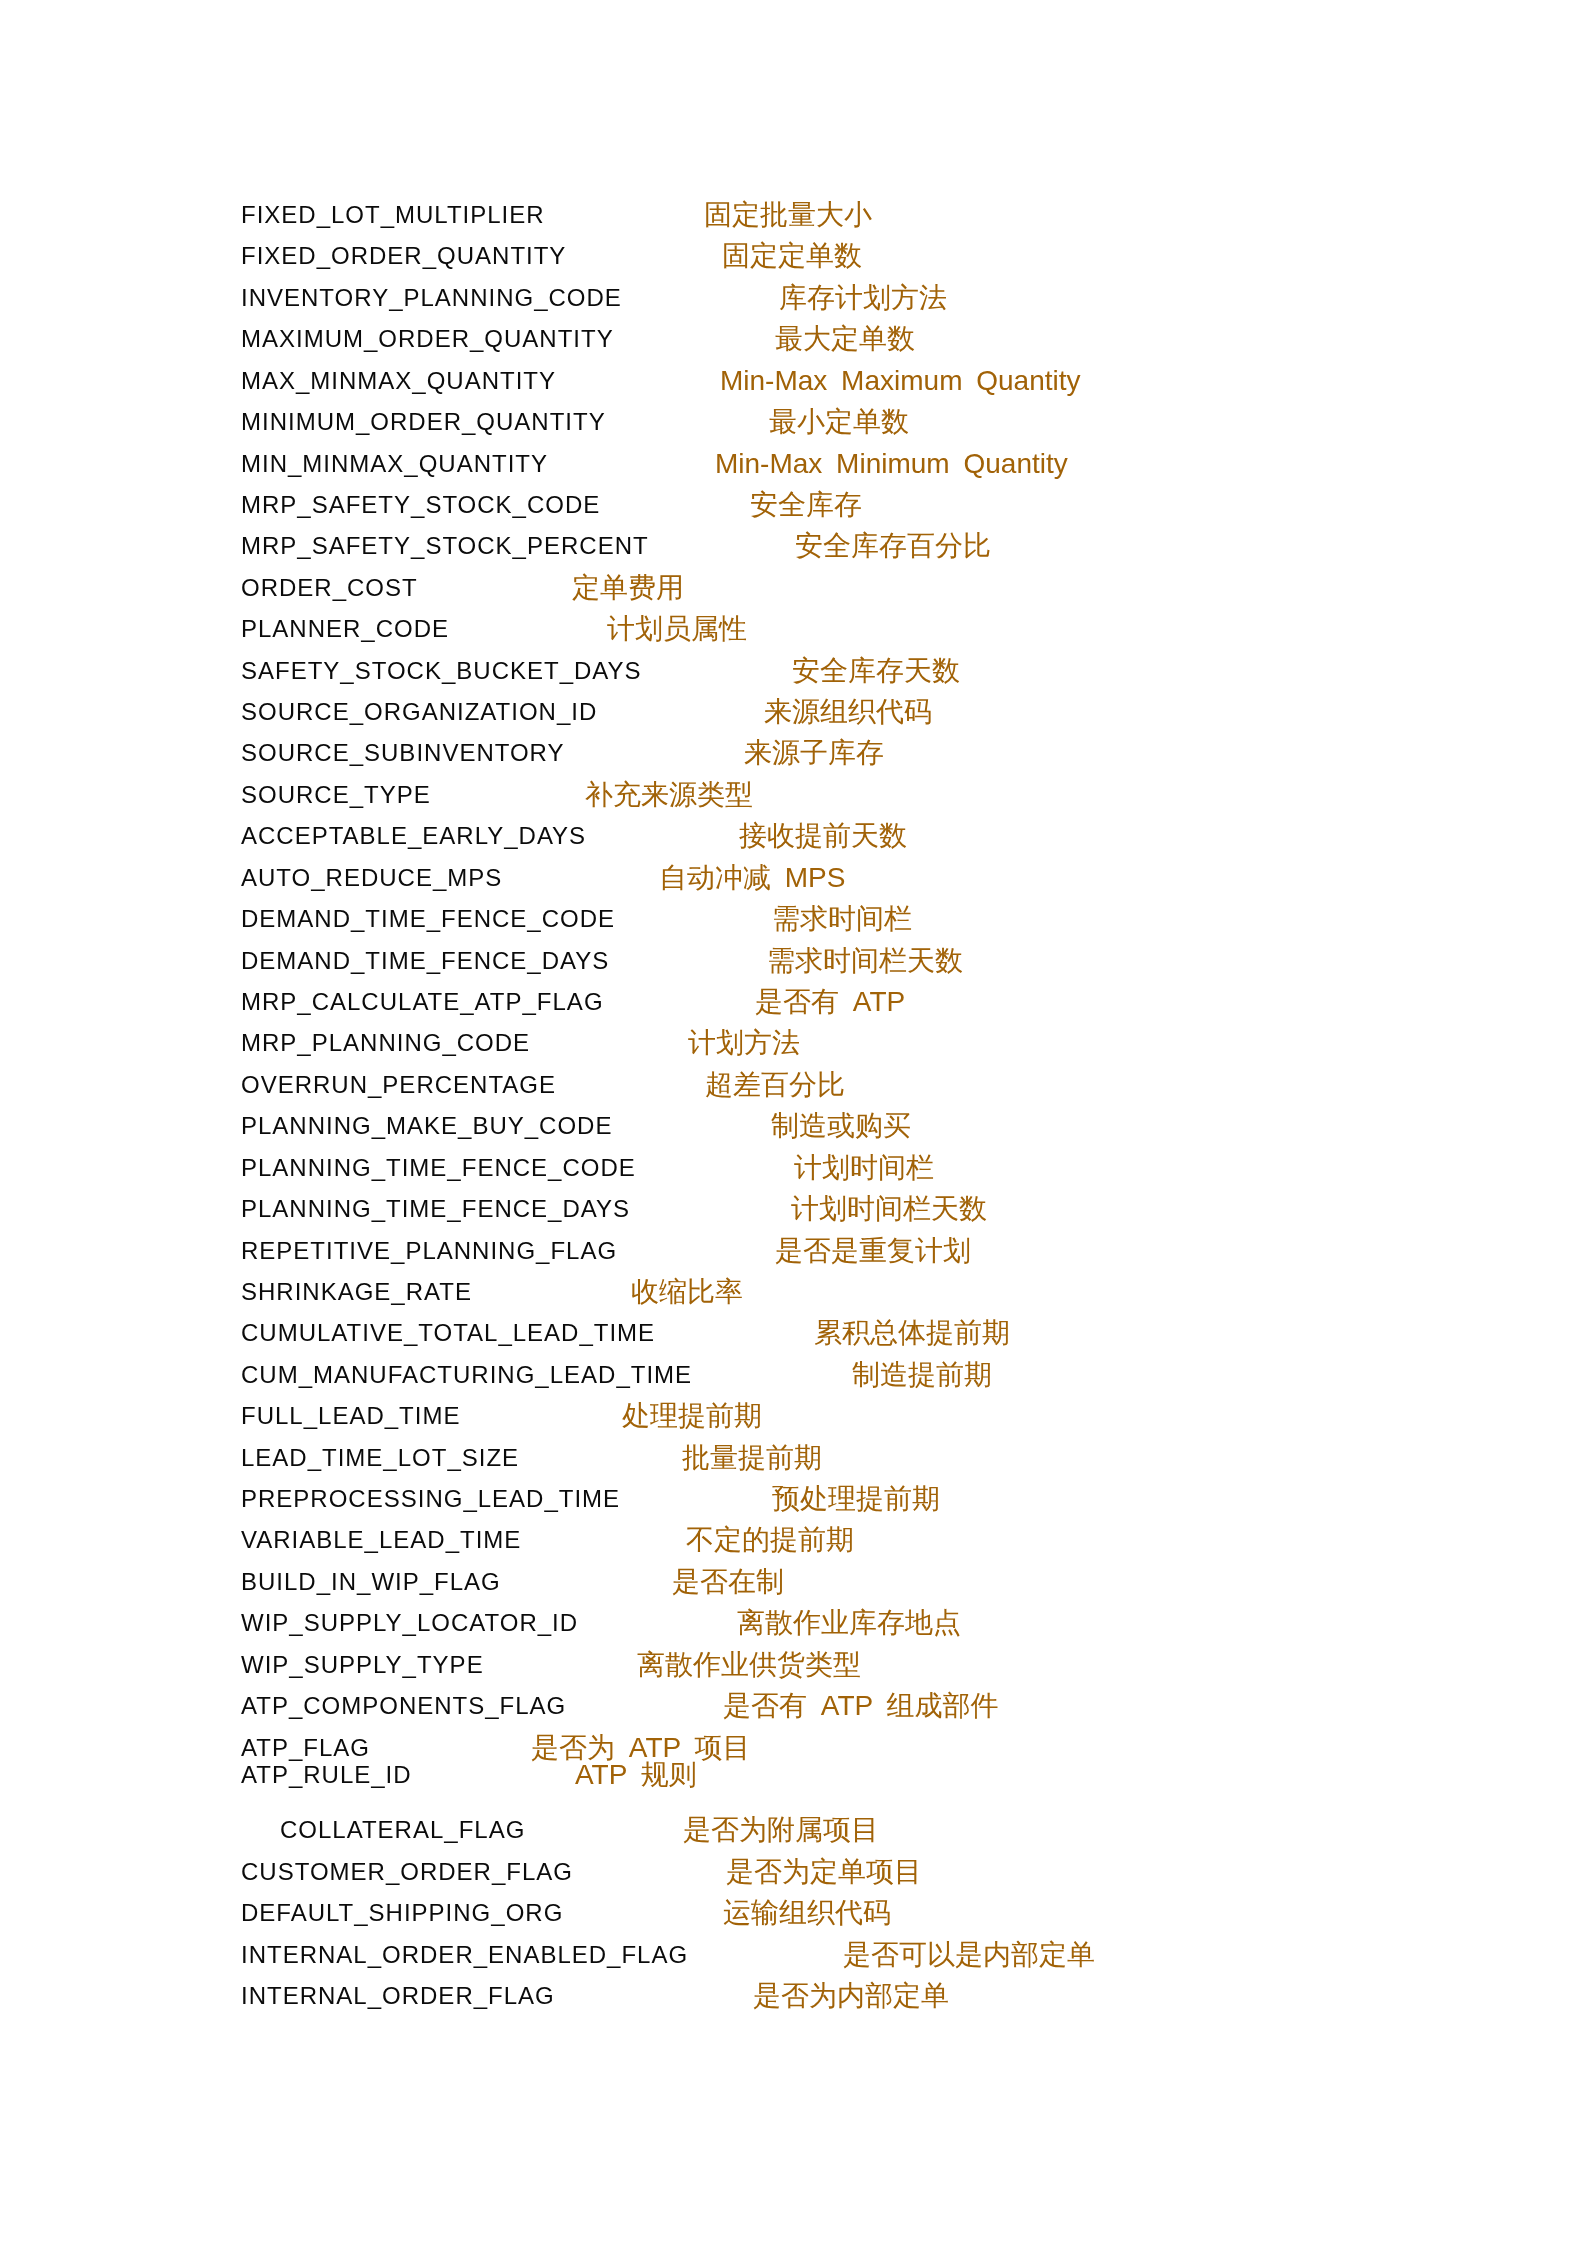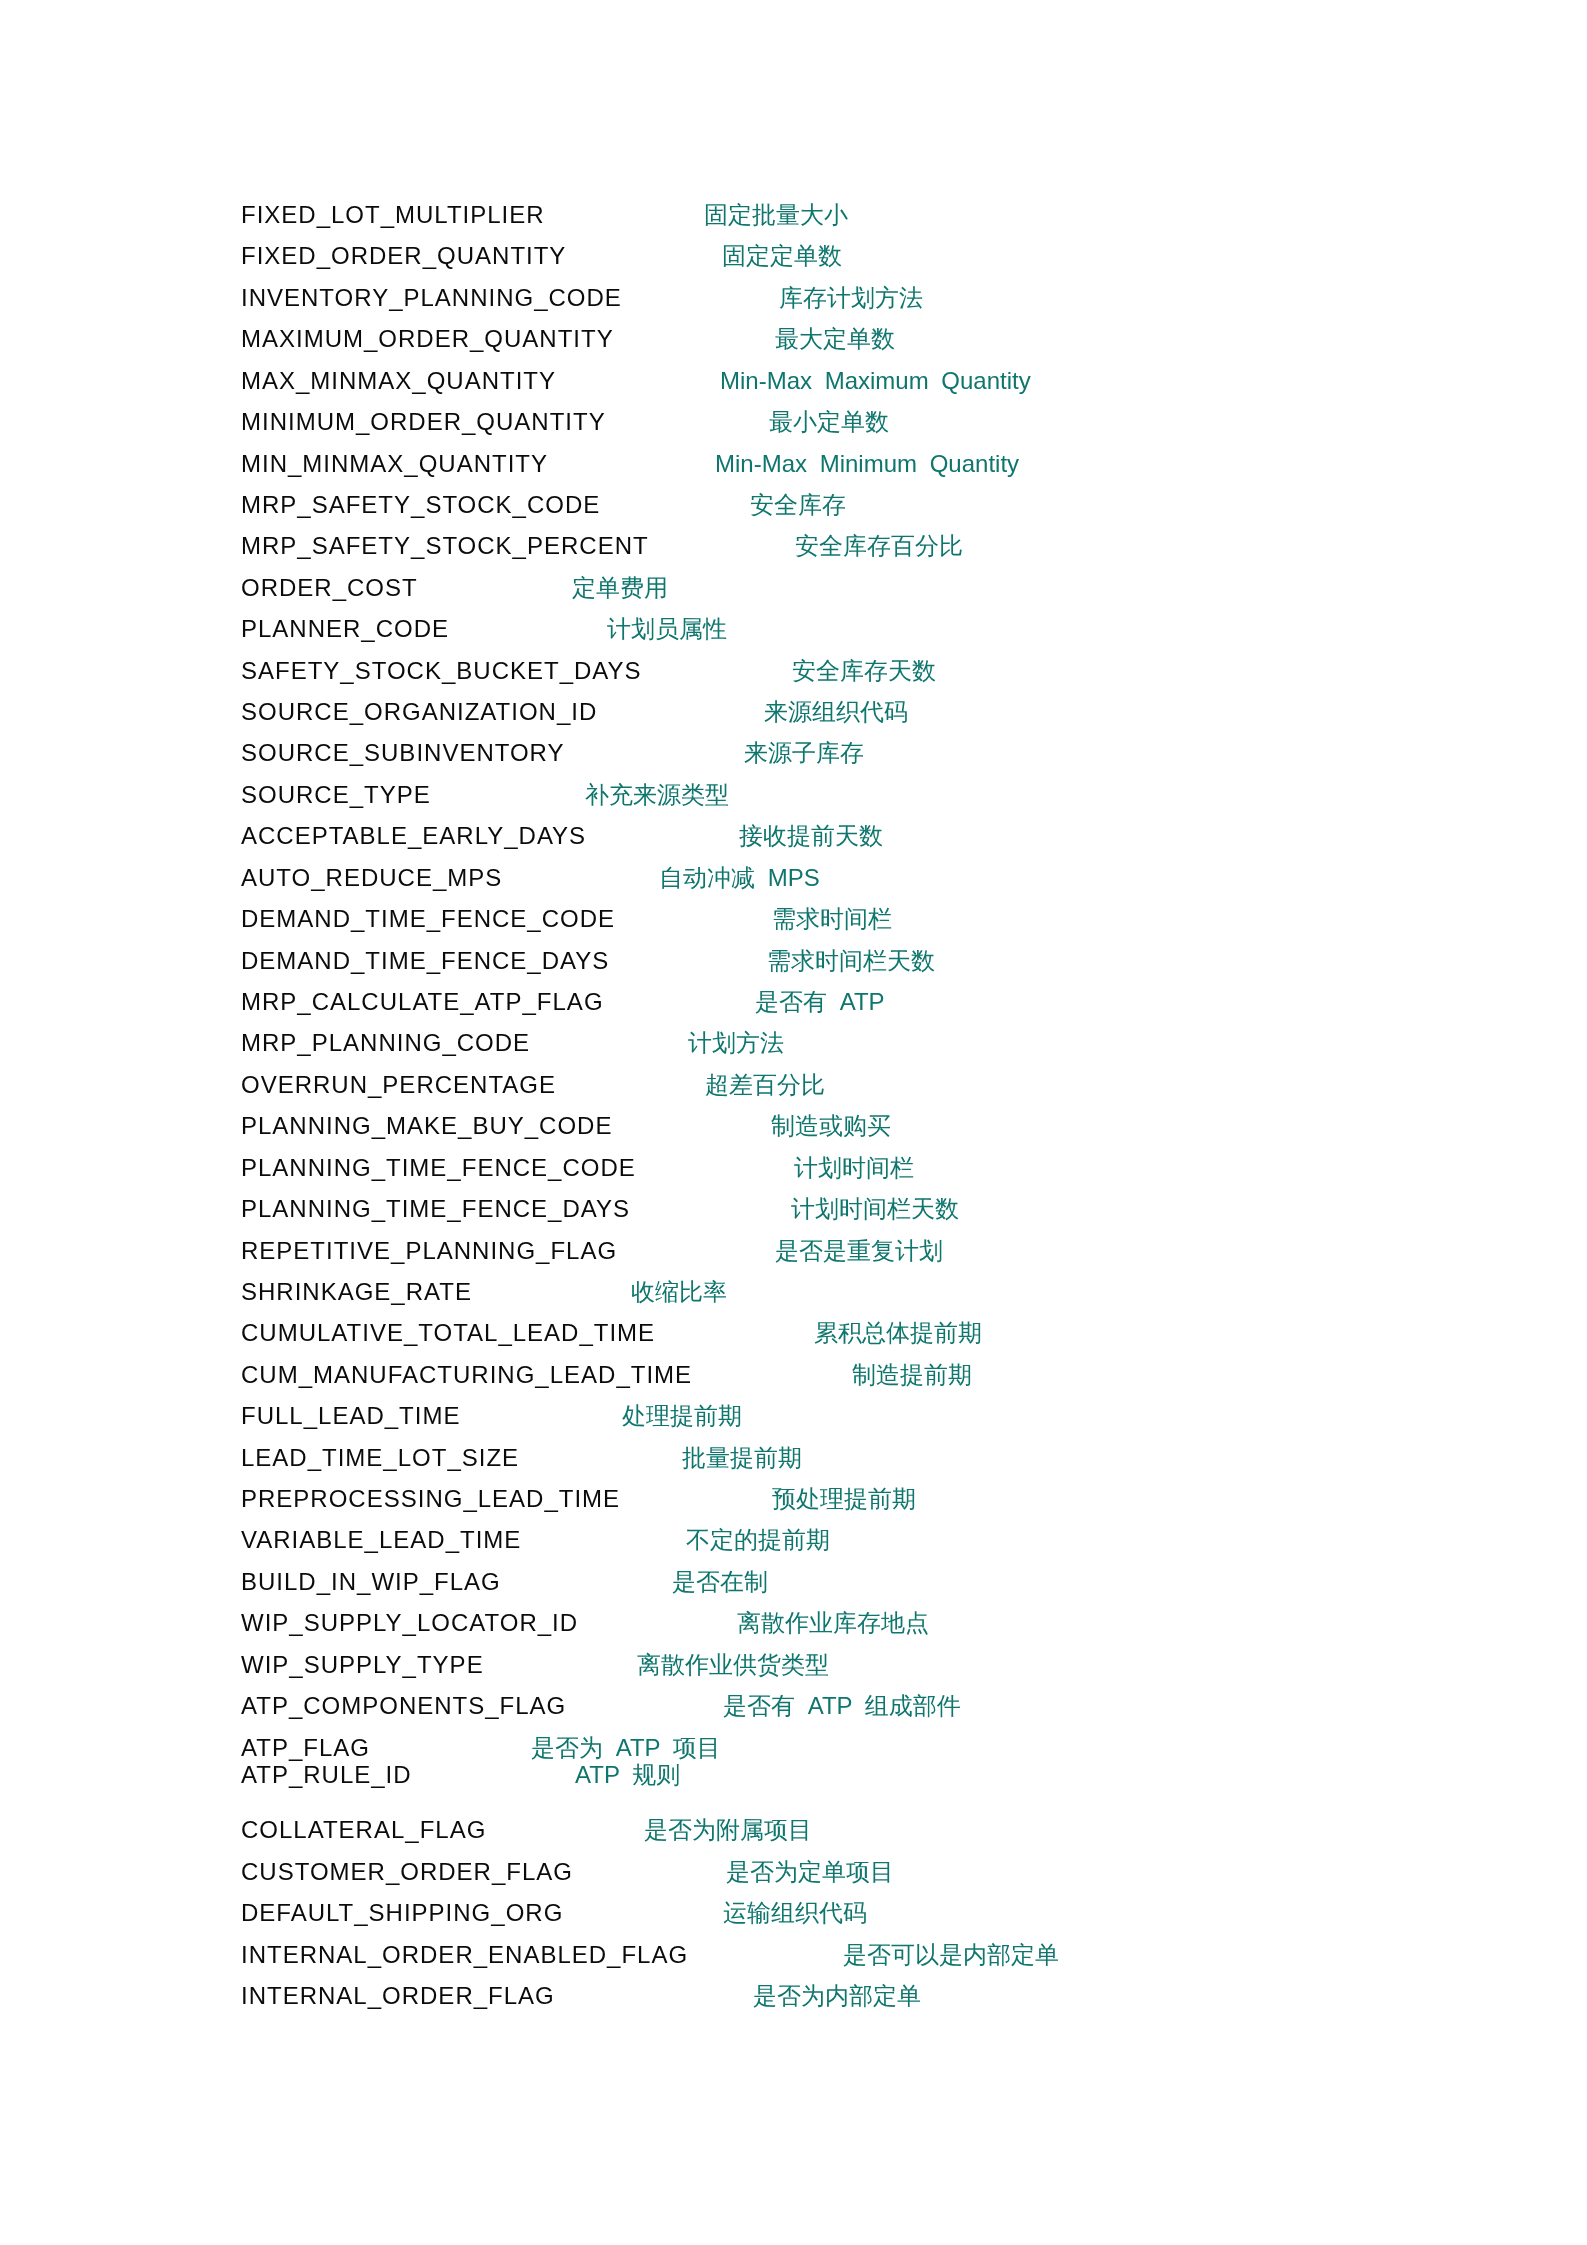--- a/index.html
+++ b/index.html
@@ -25,24 +25,24 @@
     white-space: nowrap;
   }
   .fname {
     font-size: 24px;
     letter-spacing: 1px;
     color: #0b0b0b;
   }
   .fdesc {
     position: absolute;
     top: 0;
-    font-size: 24px;
+    font-size: 28px;
     line-height: 41.4px;
     word-spacing: 6px;
-    color: #0f766e;
+    color: #a16207;
     font-family: "Liberation Sans", "DejaVu Sans", serif;
   }
 </style>
 </head>
 <body>
 
 <div class="page">
   <div id="rows">
   <div class="row" style="top: 194px;">
     <span class="fname">FIXED_LOT_MULTIPLIER</span>
@@ -232,21 +232,21 @@
   <div class="row" style="top: 1726.54px;">
     <span class="fname">ATP_FLAG</span>
     <span class="fdesc" style="left: 290px;">是否为 ATP 项目</span>
   </div>
 
   <div class="row" style="top: 1754px;">
     <span class="fname">ATP_RULE_ID</span>
     <span class="fdesc" style="left: 334px;">ATP 规则</span>
   </div>
 
-  <div class="row" style="top: 1809.38px;">
+  <div class="row" style="top: 1809.38px; margin-left: 39px;">
     <span class="fname">COLLATERAL_FLAG</span>
     <span class="fdesc" style="left: 403px;">是否为附属项目</span>
   </div>
 
   <div class="row" style="top: 1850.8px;">
     <span class="fname">CUSTOMER_ORDER_FLAG</span>
     <span class="fdesc" style="left: 485px;">是否为定单项目</span>
   </div>
 
   <div class="row" style="top: 1892.22px;">

